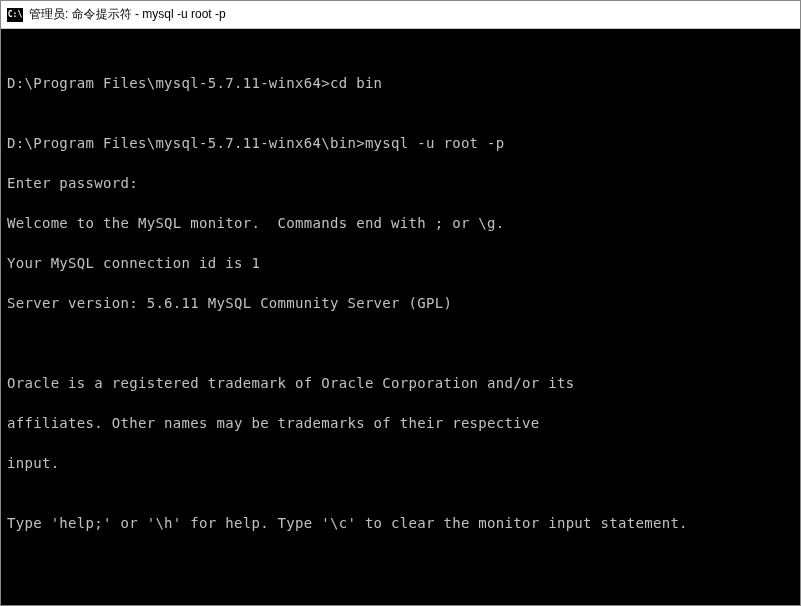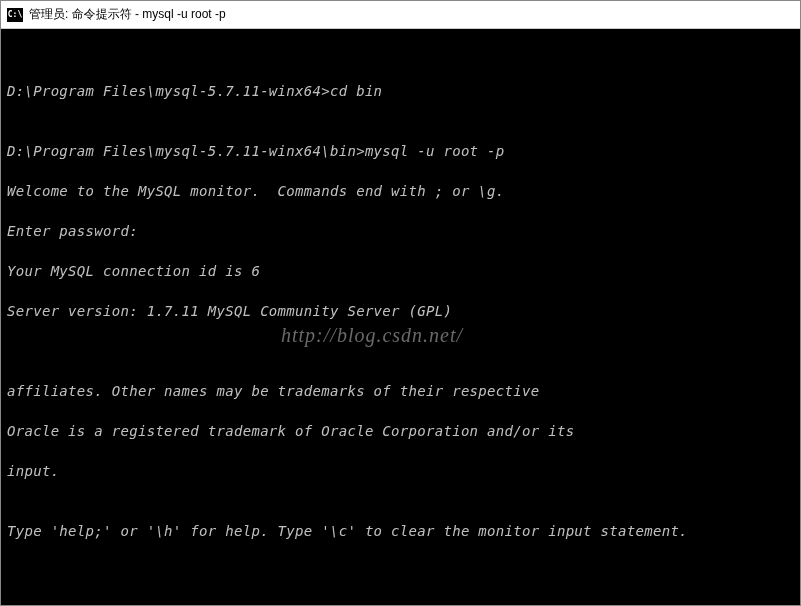--- a/index.html
+++ b/index.html
@@ -48,26 +48,25 @@
     .titlebar-text {
       flex: 1;
     }
     .terminal {
       flex: 1;
       background: #000;
       color: #c0c0c0;
       font-family: "NSimSun", "SimSun", Consolas, monospace;
       font-size: 14px;
       line-height: 20px;
-      padding: 12px 6px;
+      padding: 4px 6px;
       overflow: hidden;
       white-space: pre;
       letter-spacing: 0.3px;
       position: relative;
-      font-style: italic;
     }
     .watermark {
       position: absolute;
       top: 296px;
       left: 280px;
       color: #6a6a6a;
       font-size: 20px;
       font-family: "SimSun", serif;
       letter-spacing: 1px;
       pointer-events: none;
@@ -82,37 +81,36 @@
 <div class="window">
   <div class="titlebar">
     <div class="titlebar-icon">C:\</div>
     <div class="titlebar-text">管理员: 命令提示符 - mysql  -u root -p</div>
   </div>
   <div class="terminal">
 <span class="line"></span>
 <span class="line">D:\Program Files\mysql-5.7.11-winx64&gt;cd bin</span>
 <span class="line"></span>
 <span class="line">D:\Program Files\mysql-5.7.11-winx64\bin&gt;mysql -u root -p</span>
+<span class="line">Enter password:</span>
 <span class="line">Welcome to the MySQL monitor.  Commands end with ; or \g.</span>
-<span class="line">Enter password:</span>
-<span class="line">Your MySQL connection id is 6</span>
-<span class="line">Server version: 1.7.11 MySQL Community Server (GPL)</span>
+<span class="line">Your MySQL connection id is 1</span>
+<span class="line">Server version: 5.6.11 MySQL Community Server (GPL)</span>
 <span class="line"></span>
 <span class="line"></span>
+<span class="line">Oracle is a registered trademark of Oracle Corporation and/or its</span>
 <span class="line">affiliates. Other names may be trademarks of their respective</span>
-<span class="line">Oracle is a registered trademark of Oracle Corporation and/or its</span>
 <span class="line">input.</span>
 <span class="line"></span>
 <span class="line">Type 'help;' or '\h' for help. Type '\c' to clear the monitor input statement.</span>
 <span class="line"></span>
 
 
 
 
 
 <span class="line"></span>
 
 
 <span class="line"></span>
 
-    <div class="watermark">http://blog.csdn.net/</div>
   </div>
 </div>
 
 </body></html>

